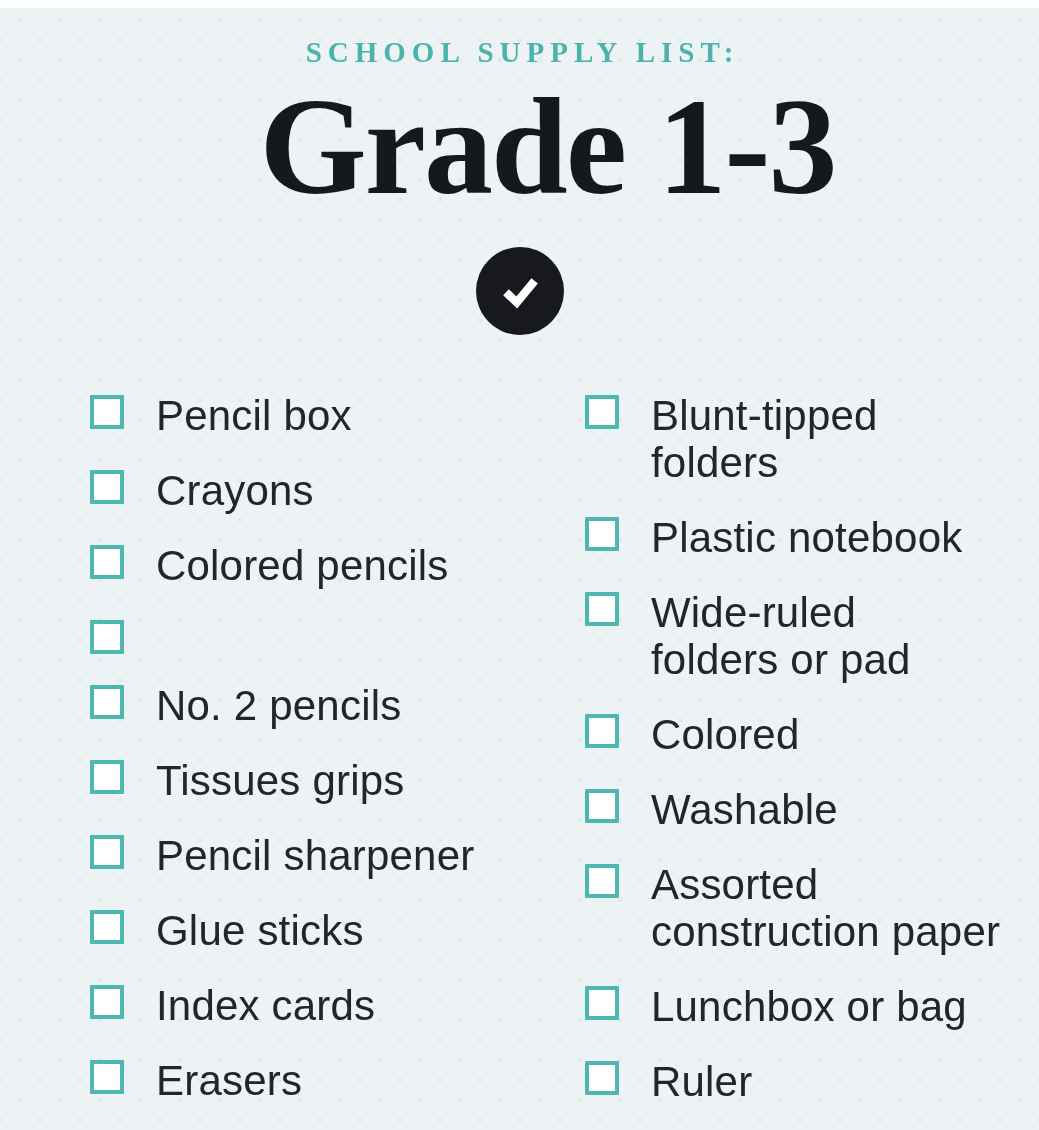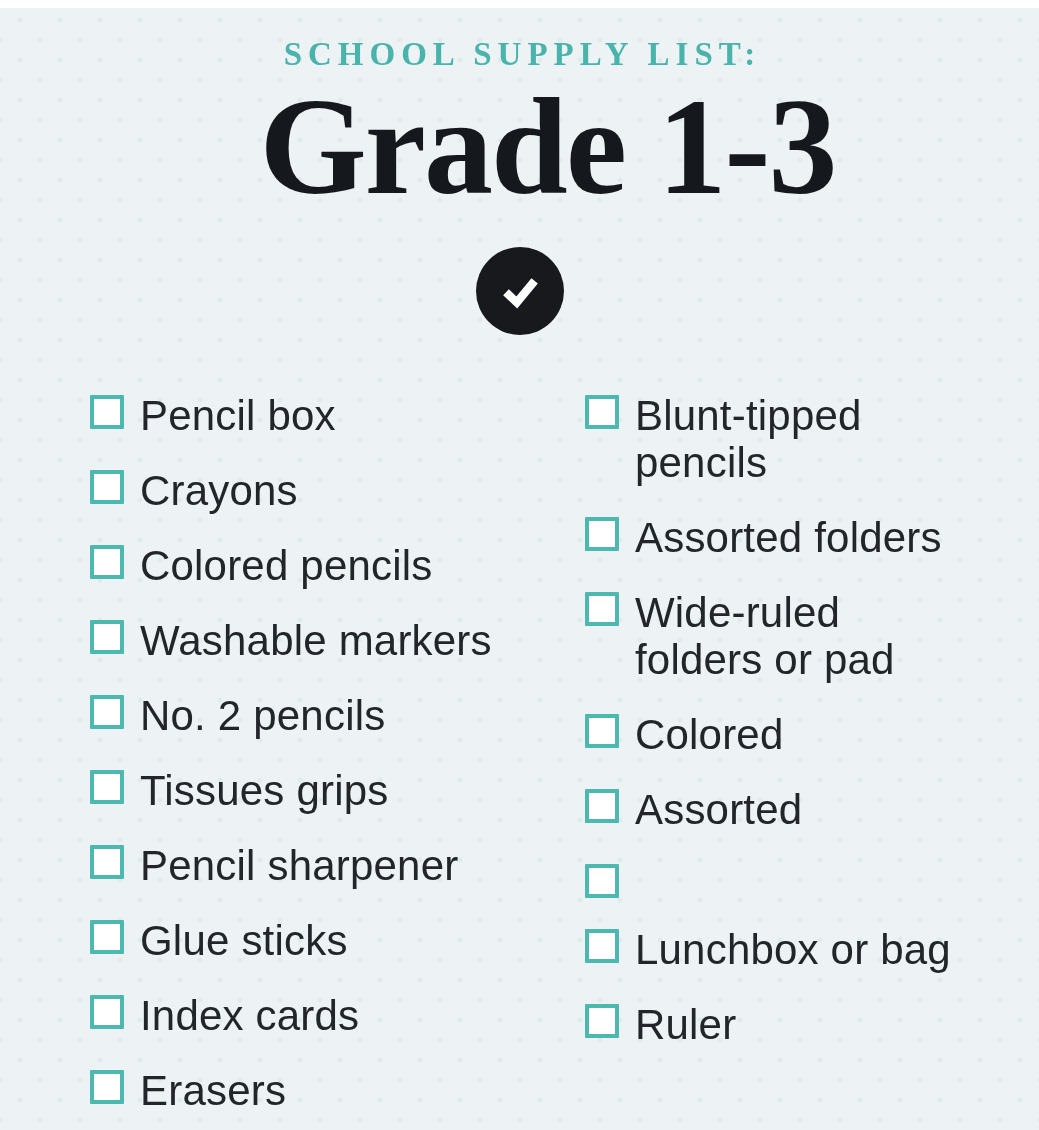--- a/index.html
+++ b/index.html
@@ -28,21 +28,21 @@
     background: #ffffff;
   }
   .eyebrow {
     position: absolute;
     top: 36px;
     left: 0;
     width: 100%;
     text-align: center;
     font-family: "Liberation Serif", serif;
     font-weight: 700;
-    font-size: 33px;
+    font-size: 29px;
     line-height: 1.149;
     letter-spacing: 6px;
     text-indent: 6px;
     color: #4ab4ac;
   }
   .page-title {
     position: absolute;
     top: 68px;
     left: 0;
     width: 100%;
@@ -79,20 +79,21 @@
     display: flex;
   }
   .col { display: block; }
   .col-left { width: 495px; flex: 0 0 495px; }
   .col-right { flex: 1 1 auto; }
 
   .item {
     display: flex;
     align-items: flex-start;
     margin-bottom: 28px;
+    gap: 16px;
   }
   .checkbox {
     flex: 0 0 auto;
     width: 34px;
     height: 34px;
     box-sizing: border-box;
     margin-top: 3px;
     margin-right: 16px;
     border: 4px solid #4db8b0;
     background: #ffffff;
@@ -136,21 +137,20 @@
     <span class="label">Crayons</span>
   </div>
 
   <div class="item">
     <span class="checkbox" role="checkbox" aria-checked="false"></span>
     <span class="label">Colored pencils</span>
   </div>
 
   <div class="item">
     <span class="checkbox" role="checkbox" aria-checked="false"></span>
-    <span class="label">Washable markers</span>
   </div>
 
   <div class="item">
     <span class="checkbox" role="checkbox" aria-checked="false"></span>
     <span class="label">No. 2 pencils</span>
   </div>
 
   <div class="item">
     <span class="checkbox" role="checkbox" aria-checked="false"></span>
     <span class="label">Tissues grips</span>
@@ -173,46 +173,48 @@
 
   <div class="item">
     <span class="checkbox" role="checkbox" aria-checked="false"></span>
     <span class="label">Erasers</span>
   </div>
 </section>
     <section class="col col-right">
   <div class="item">
     <span class="checkbox" role="checkbox" aria-checked="false"></span>
     <span class="label">Blunt-tipped
-pencils</span>
-  </div>
-
-  <div class="item">
-    <span class="checkbox" role="checkbox" aria-checked="false"></span>
-    <span class="label">Assorted folders</span>
+folders</span>
+  </div>
+
+  <div class="item">
+    <span class="checkbox" role="checkbox" aria-checked="false"></span>
+    <span class="label">Plastic notebook</span>
   </div>
 
   <div class="item">
     <span class="checkbox" role="checkbox" aria-checked="false"></span>
     <span class="label">Wide-ruled
 folders or pad</span>
   </div>
 
   <div class="item">
     <span class="checkbox" role="checkbox" aria-checked="false"></span>
     <span class="label">Colored</span>
   </div>
 
   <div class="item">
     <span class="checkbox" role="checkbox" aria-checked="false"></span>
-    <span class="label">Assorted</span>
-  </div>
-
-  <div class="item">
-    <span class="checkbox" role="checkbox" aria-checked="false"></span>
+    <span class="label">Washable</span>
+  </div>
+
+  <div class="item">
+    <span class="checkbox" role="checkbox" aria-checked="false"></span>
+    <span class="label">Assorted
+construction paper</span>
   </div>
 
   <div class="item">
     <span class="checkbox" role="checkbox" aria-checked="false"></span>
     <span class="label">Lunchbox or bag</span>
   </div>
 
   <div class="item">
     <span class="checkbox" role="checkbox" aria-checked="false"></span>
     <span class="label">Ruler</span>

